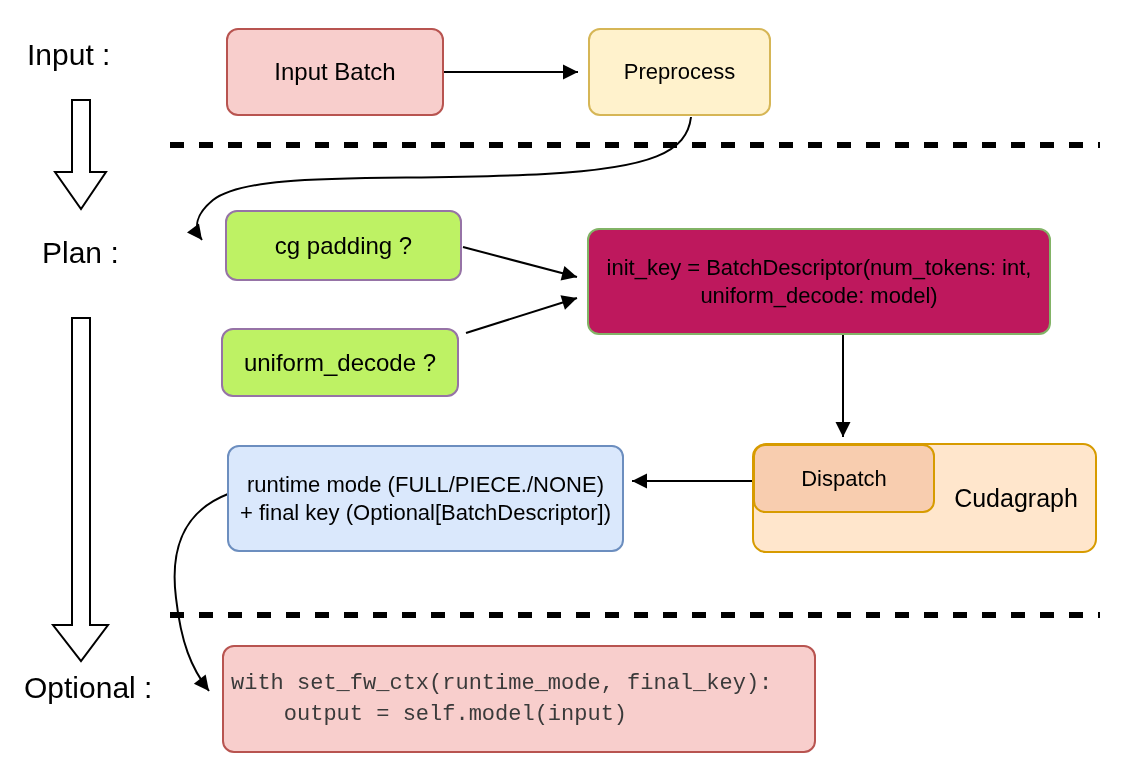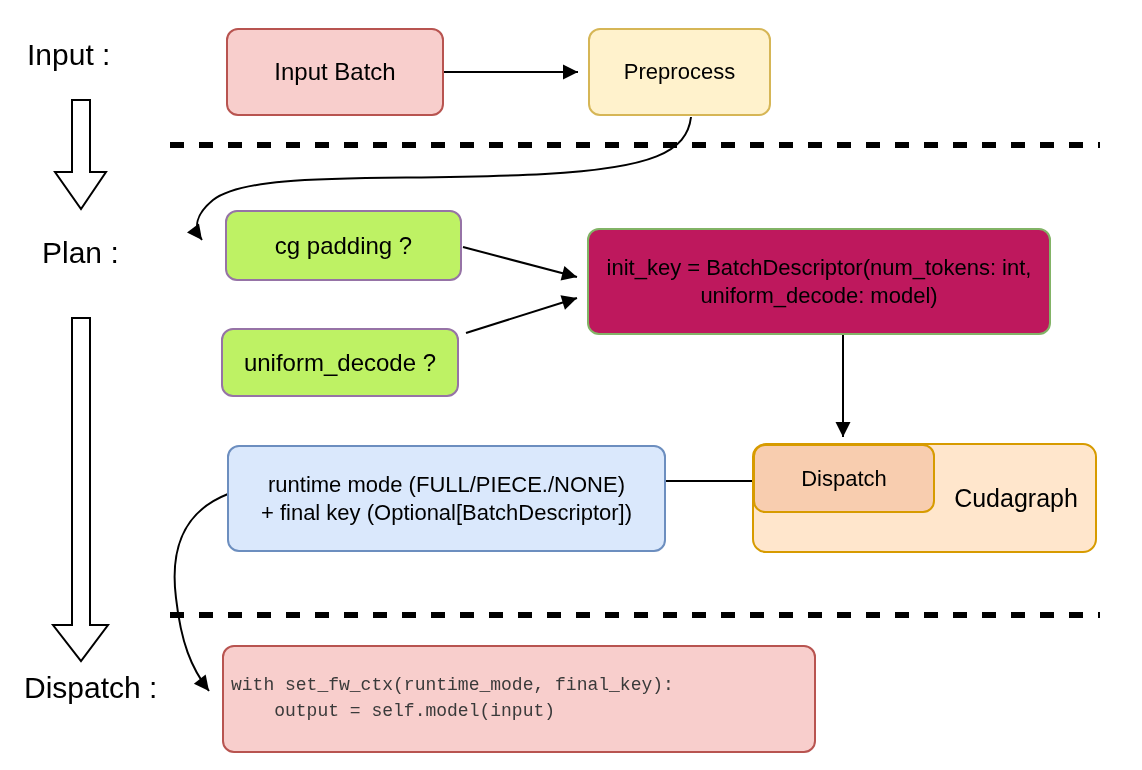--- a/index.html
+++ b/index.html
@@ -41,33 +41,33 @@
   .node-green  { background: #be185d; border: 2px solid #82B366; }
   .node-blue   { background: #DAE8FC; border: 2px solid #6C8EBF; }
   .node-orange-outer { background: #FFE6CC; border: 2px solid #D79B00; border-radius: 14px; }
   .node-orange-inner { background: #F8CDAF; border: 2px solid #D79B00; }
 
   #input-batch    { left: 226px; top: 28px;  width: 218px; height: 88px;  font-size: 24px; }
   #preprocess     { left: 588px; top: 28px;  width: 183px; height: 88px;  font-size: 22px; }
   #cg-padding     { left: 225px; top: 210px; width: 237px; height: 71px;  font-size: 24px; }
   #uniform-decode { left: 221px; top: 300px; width: 238px; height: 69px;  font-size: 24px; margin-top: 28px; }
   #init-key       { left: 587px; top: 228px; width: 464px; height: 107px; font-size: 22px; }
-  #runtime-final  { left: 227px; top: 445px; width: 439px; height: 107px; font-size: 22px; }
+  #runtime-final  { left: 227px; top: 445px; width: 397px; height: 107px; font-size: 22px; }
   #cudagraph-outer{ left: 752px; top: 443px; width: 345px; height: 110px; }
   #dispatch-inner { left: 753px; top: 444px; width: 182px; height: 69px;  font-size: 22px; }
   #cudagraph-label{ left: 935px; top: 443px; width: 162px; height: 110px; font-size: 25px;
                     position: absolute; display: flex; 
                     align-items: center; justify-content: center; text-align: center;
                     color: #000; line-height: 1.3; }
   #execute-code   { left: 222px; top: 645px; width: 594px; height: 108px;
                     justify-content: center; align-items: flex-start; }
   #execute-code pre {
     margin: 0; padding-left: 7px;
     font-family: "Liberation Mono", monospace;
-    font-size: 18px; line-height: 1.42;
+    font-size: 22px; line-height: 1.42;
     color: #3a3a3a; text-align: left; white-space: pre;
   }
 </style>
 </head>
 <body>
 
 <div class="canvas">
 
   <svg class="layer" width="1142" height="770" viewBox="0 0 1142 770" xmlns="http://www.w3.org/2000/svg">
     <defs>
@@ -94,21 +94,21 @@
 
     <path d="M 228 494 C 182 512 170 550 176 598 C 181 642 191 668 209 691" fill="none" stroke="#000" stroke-width="2" marker-end="url(#arrow)"></path>
 
     <polygon points="72,100 90,100 90,172 106,172 81,209 55,172 72,172" fill="#ffffff" stroke="#000" stroke-width="2"></polygon>
 
     <polygon points="72,318 90,318 90,625 108,625 81,661 53,625 72,625" fill="#ffffff" stroke="#000" stroke-width="2"></polygon>
   </svg>
 
   <div class="stage-label" style="left:27px; top:38px;">Input :</div>
   <div class="stage-label" style="left:42px; top:236px;">Plan :</div>
-  <div class="stage-label" style="left:24px; top:671px;">Dispatch :</div>
+  <div class="stage-label" style="left:24px; top:671px;">Optional :</div>
 
   <div id="input-batch" class="node node-red">
     <span class="line">Input Batch</span>
   </div>
 
   <div id="preprocess" class="node node-yellow">
     <span class="line">Preprocess</span>
   </div>
 
   <div id="cg-padding" class="node node-purple">

